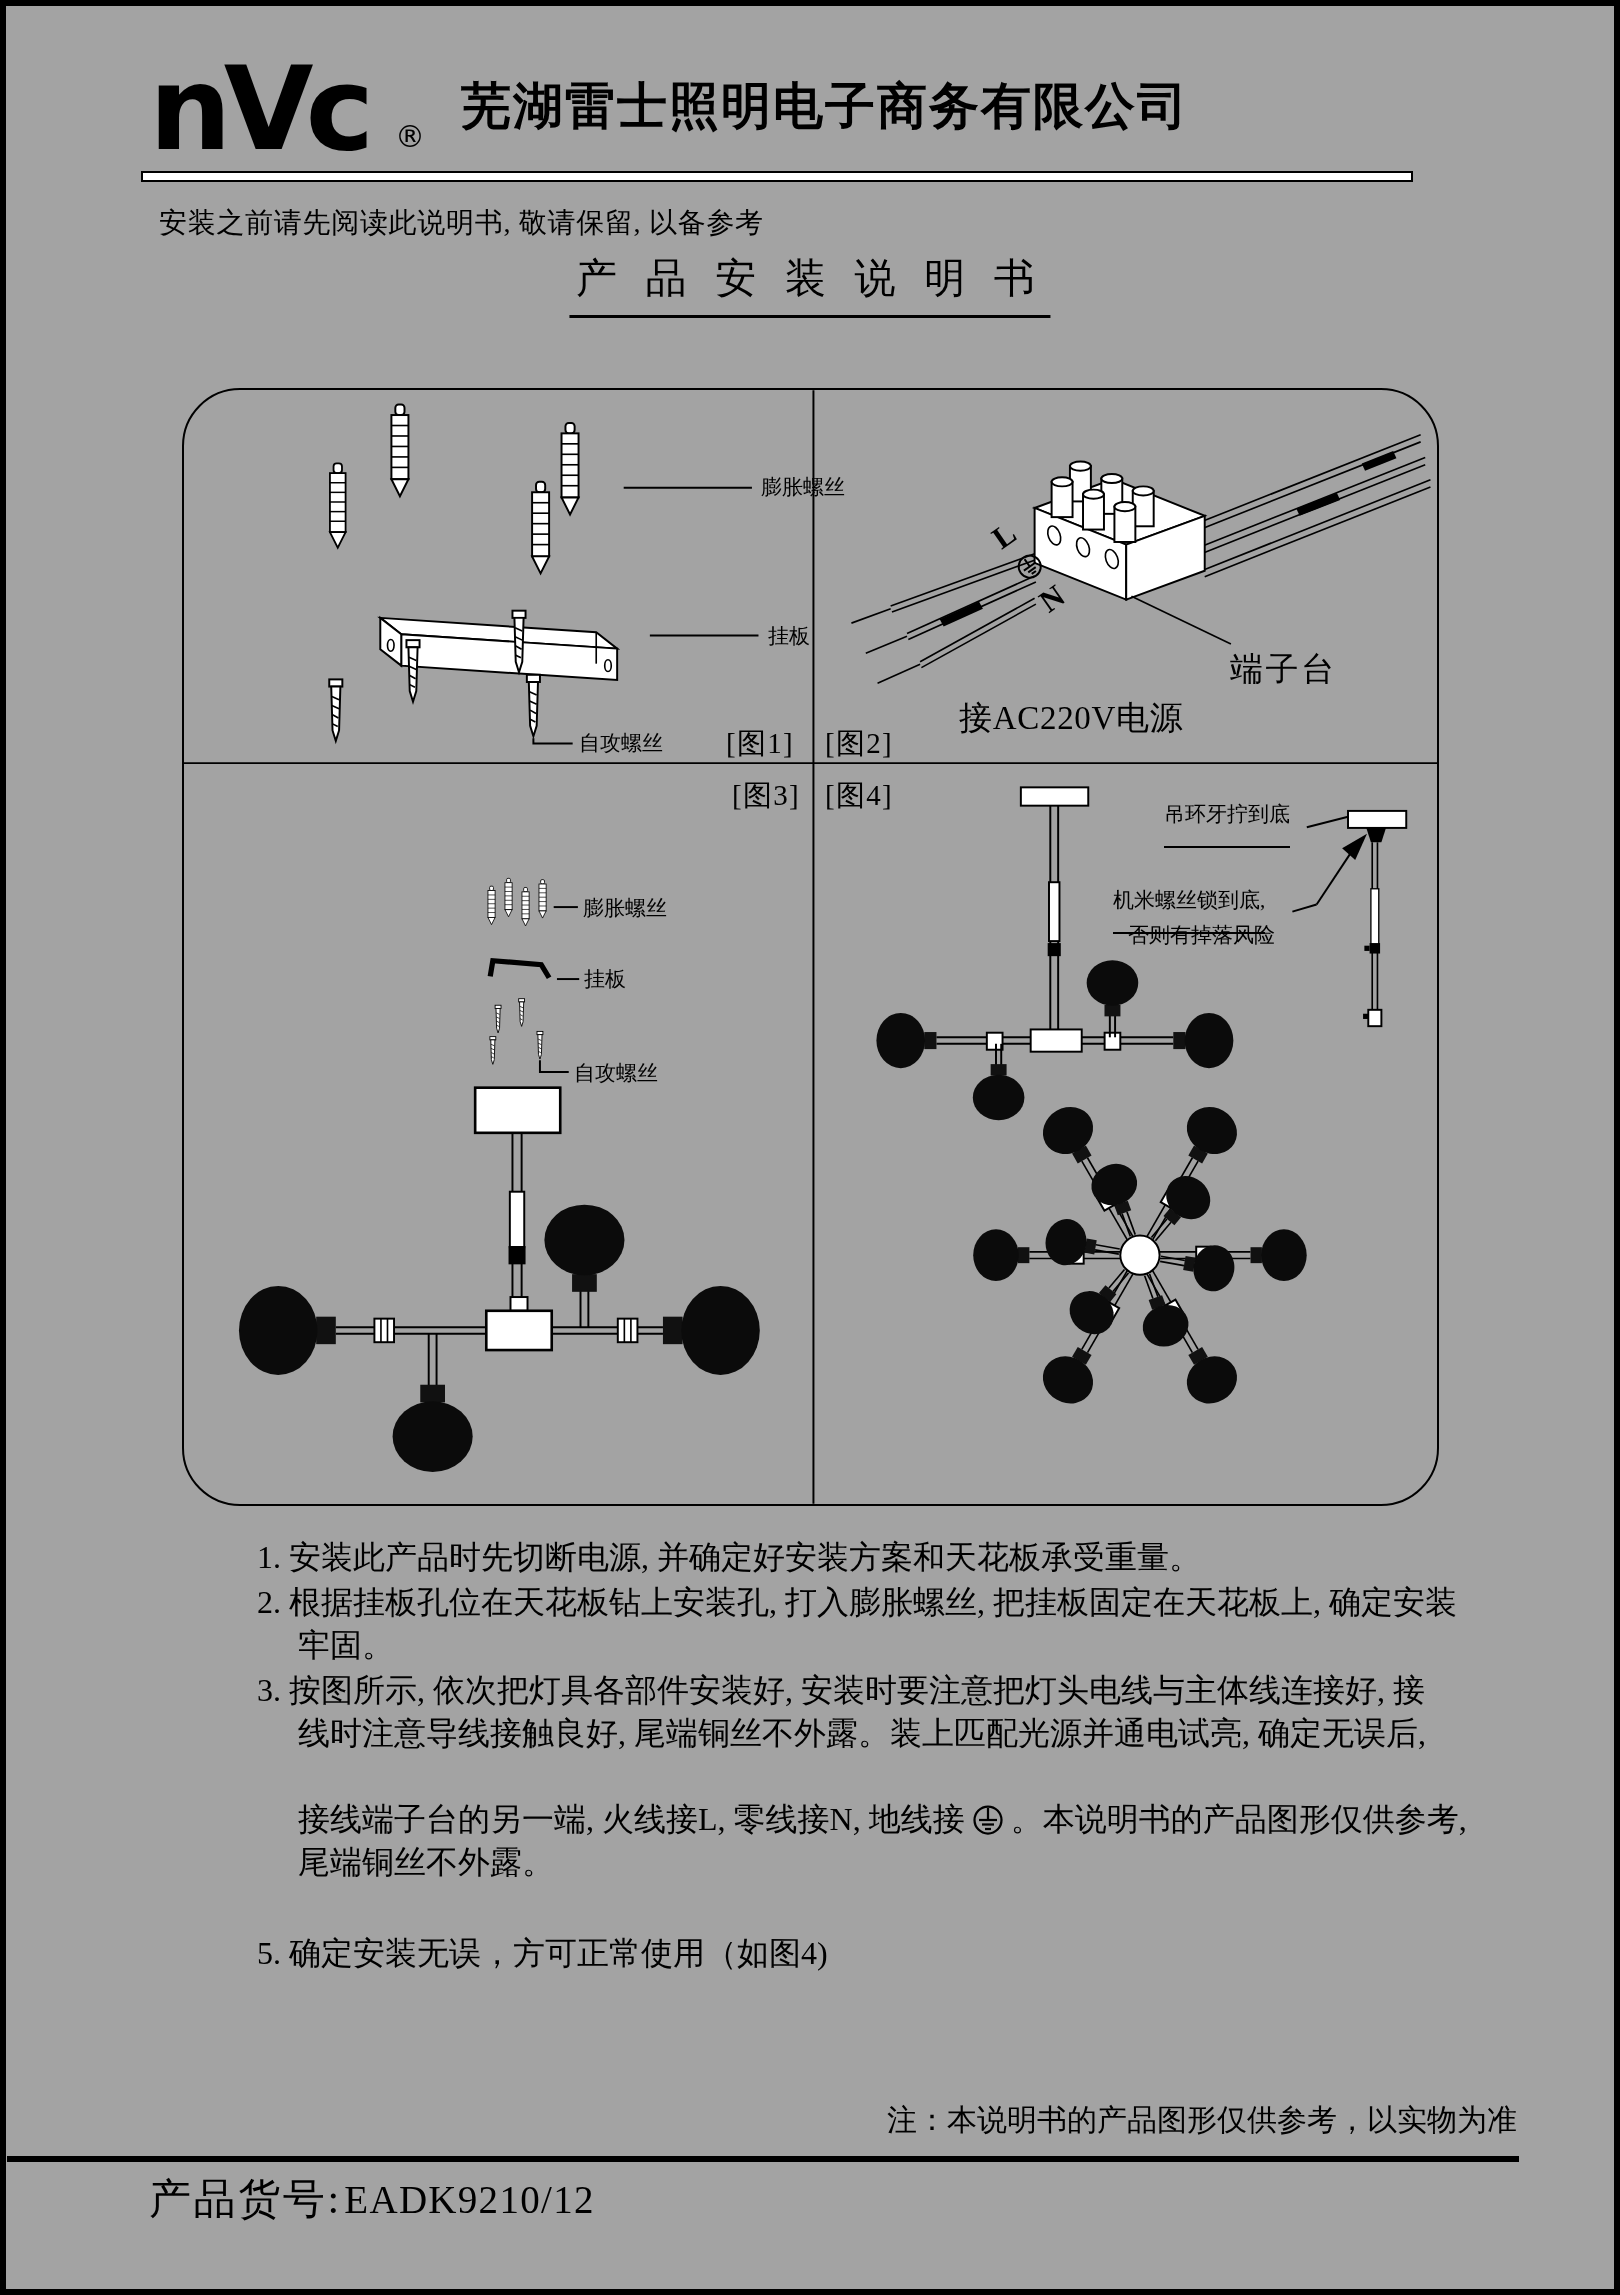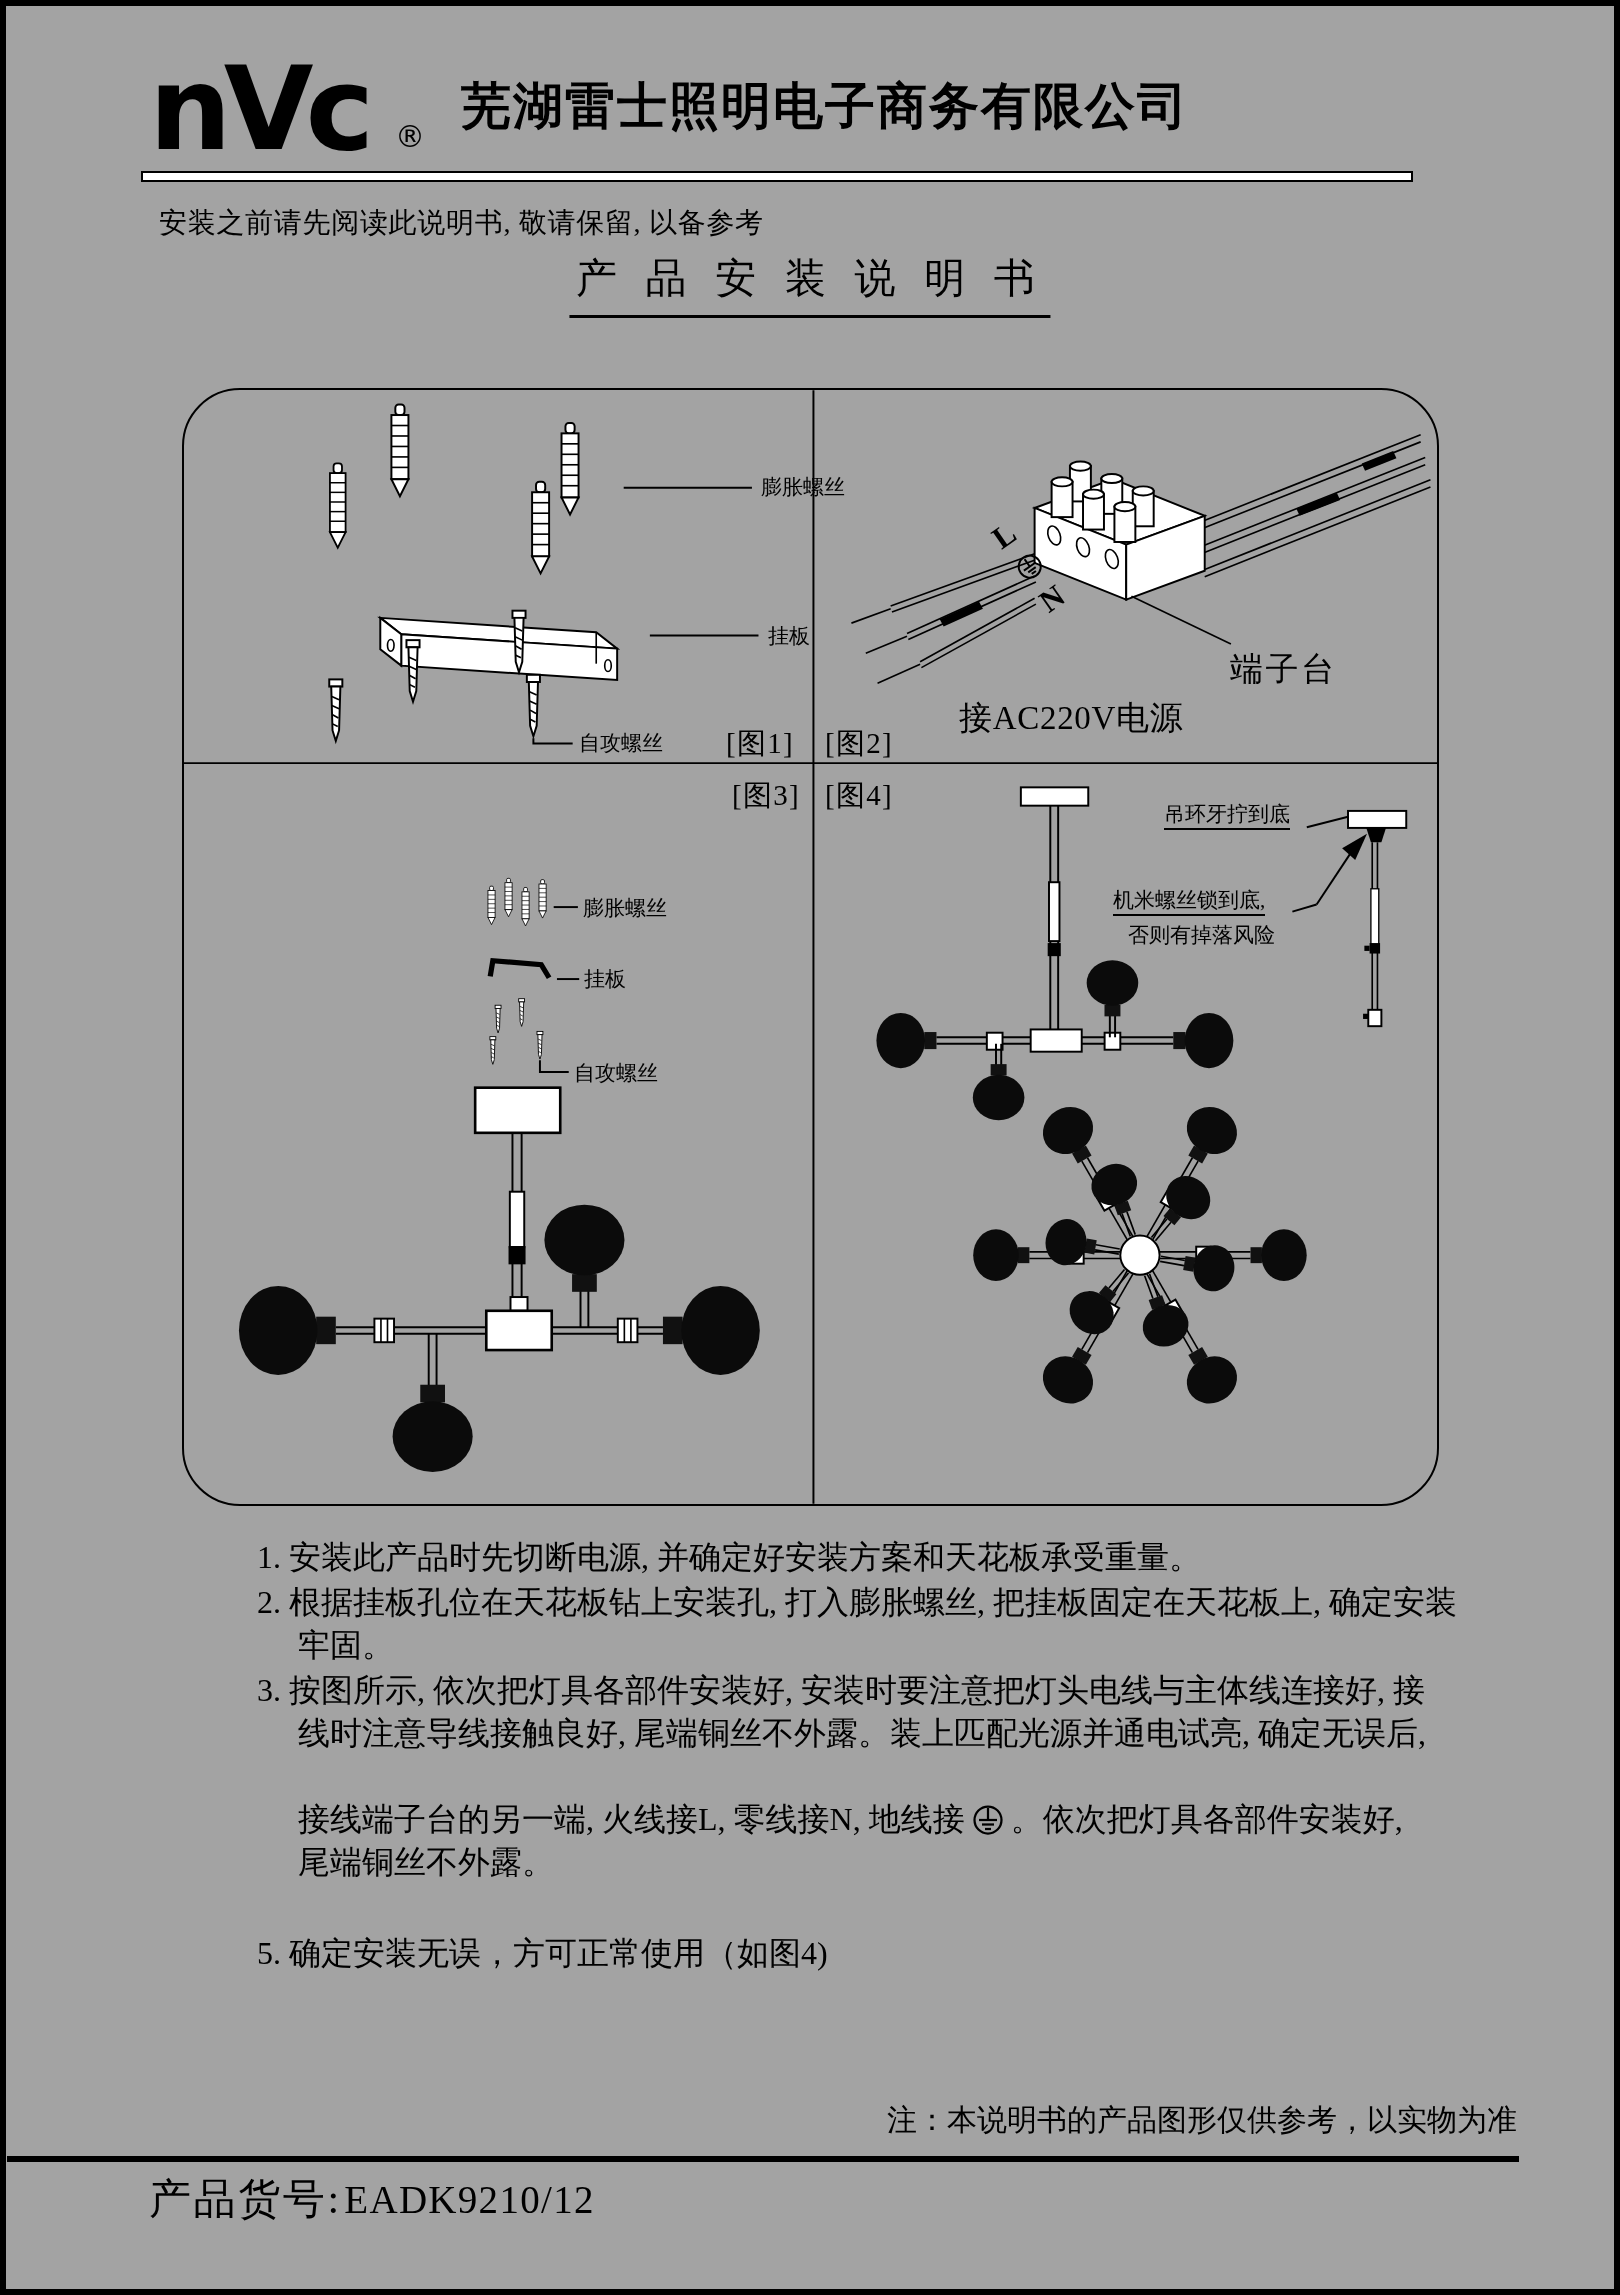--- a/index.html
+++ b/index.html
@@ -23,21 +23,21 @@
                letter-spacing:9.2px; white-space:nowrap; padding:0 6.5px 9.2px 6.5px;
                border-bottom:3.3px solid #000; }
 
   
   .figure-box { left:182px; top:388px; width:1253px; height:1114px;
                 border:2.6px solid #000; border-radius:58px; }
   .figsvg { position:absolute; left:0; top:0; width:100%; height:100%; }
   .figlabel { position:absolute; font-size:21px; white-space:nowrap; }
   .figtag   { position:absolute; font-size:29px; white-space:nowrap; letter-spacing:1.3px; }
   .biglabel { position:absolute; font-size:33px; white-space:nowrap; letter-spacing:2.6px;font-family:Liberation Serif, serif; }
-  .underlined { border-bottom:2px solid #000; padding-bottom:0; }
+  .underlined { border-bottom:2px solid #000; padding-bottom:18px; }
   .rot { transform:rotate(-35deg); font-size:31px; font-weight:bold; }
   .earth-wrap svg { display:inline-block; vertical-align:-5.2px; }
 
   
   .ins { position:absolute; left:257px; font-size:32px; line-height:42px; white-space:nowrap; }
   .ins.indent { left:298px; }
 
   .note { position:absolute; right:103px; top:2100px; font-size:30px; white-space:nowrap; }
   .rule { position:absolute; left:6.5px; top:2156px; width:1512px; height:5.9px; background:#000; }
   .product { position:absolute; left:149px; top:2171px; white-space:nowrap;text-align:right; }
@@ -357,21 +357,21 @@
   <div class="ins indent" style="top:1624px;">牢固。</div>
   <div class="ins" style="top:1669px;">3. 按图所示, 依次把灯具各部件安装好, 安装时要注意把灯头电线与主体线连接好, 接</div>
   <div class="ins indent" style="top:1712px;">线时注意导线接触良好, 尾端铜丝不外露。装上匹配光源并通电试亮, 确定无误后,</div>
   <div class="ins indent" style="top:1798px;">
     <span>接线端子台的另一端, 火线接L, 零线接N, 地线接 </span><span class="earth-wrap"><svg width="30" height="33" viewBox="0 0 40 44">
           <circle cx="20" cy="24" r="18" fill="none" stroke="#000" stroke-width="3"></circle>
           <line x1="20" y1="8" x2="20" y2="24" stroke="#000" stroke-width="3"></line>
           <line x1="8" y1="24" x2="32" y2="24" stroke="#000" stroke-width="3"></line>
           <line x1="12" y1="30" x2="28" y2="30" stroke="#000" stroke-width="3"></line>
           <line x1="16" y1="36" x2="24" y2="36" stroke="#000" stroke-width="3"></line>
-        </svg></span><span> 。依次把灯具各部件安装好,</span>
+        </svg></span><span> 。本说明书的产品图形仅供参考,</span>
   </div>
   <div class="ins indent" style="top:1841px;">尾端铜丝不外露。</div>
   <div class="ins" style="top:1932px;">5. 确定安装无误，方可正常使用（如图4)</div>
 
   <div class="note">注：本说明书的产品图形仅供参考，以实物为准</div>
   <div class="rule"></div>
   <div class="product">
     <span class="plabel">产品货号:</span>
     <span class="pcode">EADK9210/12</span>
   </div>

